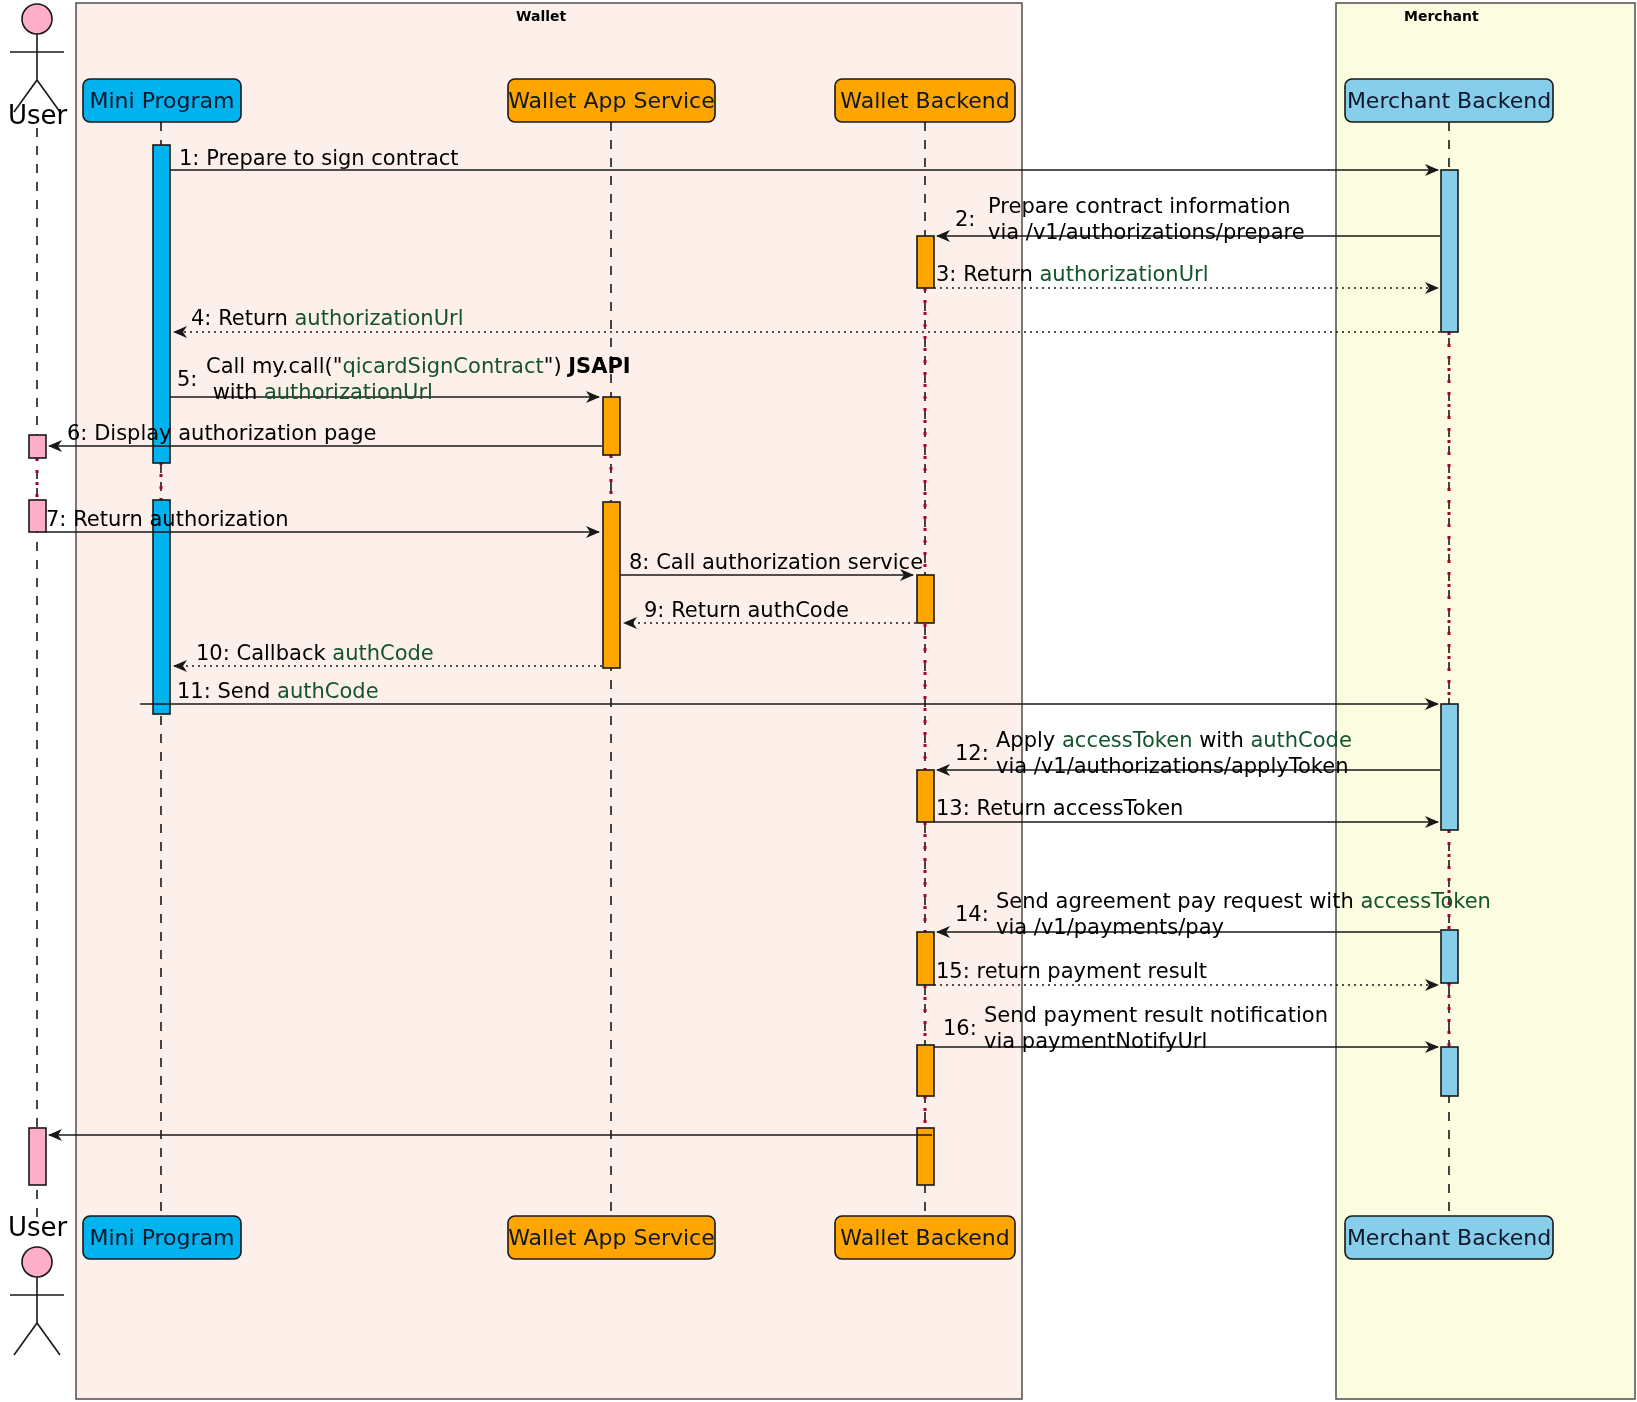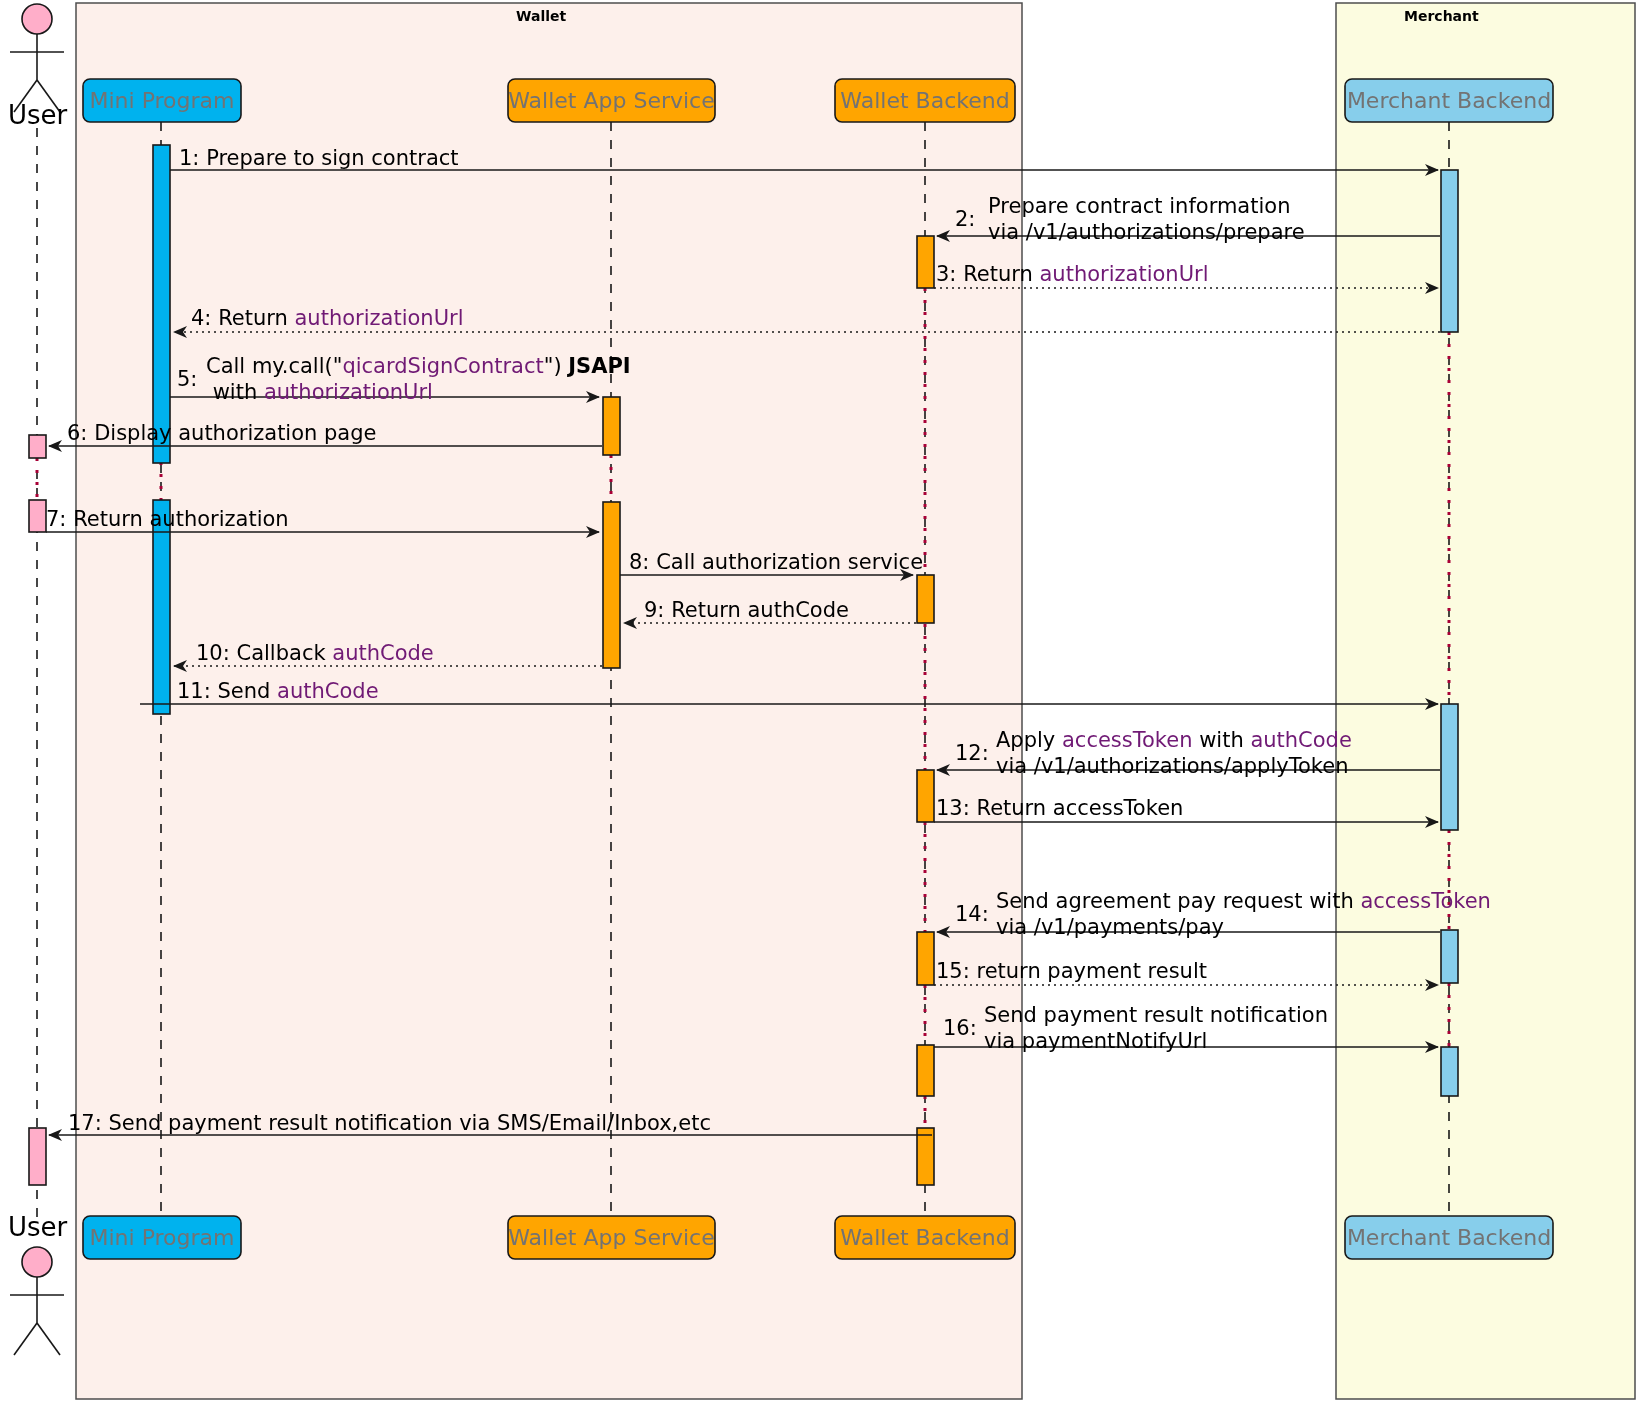--- a/index.html
+++ b/index.html
@@ -1,25 +1,25 @@
 <!DOCTYPE html>
 <html><head>
 <meta charset="utf-8">
 <style>
   html,body{margin:0;padding:0;background:#ffffff;}
   body{font-family:"DejaVu Sans",sans-serif;}
   #stage{position:relative;width:1637px;height:1402px;overflow:hidden;background:#fff;}
   #svgroot{position:absolute;left:0;top:0;}
   .lbl{position:absolute;white-space:nowrap;font-family:"DejaVu Sans",sans-serif;color:#000;}
   .msg{font-size:21px;line-height:26px;}
-  .msg .hl{color:#701a75;}
+  .msg .hl{color:#14532d;}
   .msg .bld{font-weight:bold;}
   .num{font-size:21px;}
   .grouptitle{font-size:14px;font-weight:bold;}
-  .pname{position:absolute;font-size:22px;color:#737373;white-space:nowrap;
+  .pname{position:absolute;font-size:22px;color:#0f172a;white-space:nowrap;
          display:flex;align-items:center;justify-content:center;}
   .actorname{position:absolute;font-size:26px;white-space:nowrap;color:#000;}
   .two-line{display:inline-block;vertical-align:middle;}
 </style>
 </head>
 <body>
 
 <div id="stage">
 
 <svg id="svgroot" width="1637" height="1402">
@@ -225,18 +225,14 @@
 <div class="lbl msg" style="left:936px;top:958px;">
   <span class="num">15:</span> 
   <span>return payment result</span>
 </div>
 
 <div class="lbl msg" style="left:943px;top:1002px;">
   <span class="num" style="position:absolute;left:0;top:13px;">16:</span>
   <span class="two-line" style="margin-left:41px;">Send payment result notification<br>via paymentNotifyUrl</span>
 </div>
 
-<div class="lbl msg" style="left:68px;top:1110px;">
-  <span class="num">17:</span> 
-  <span>Send payment result notification via SMS/Email/Inbox,etc</span>
-</div>
 
 </div>
 
 </body></html>

